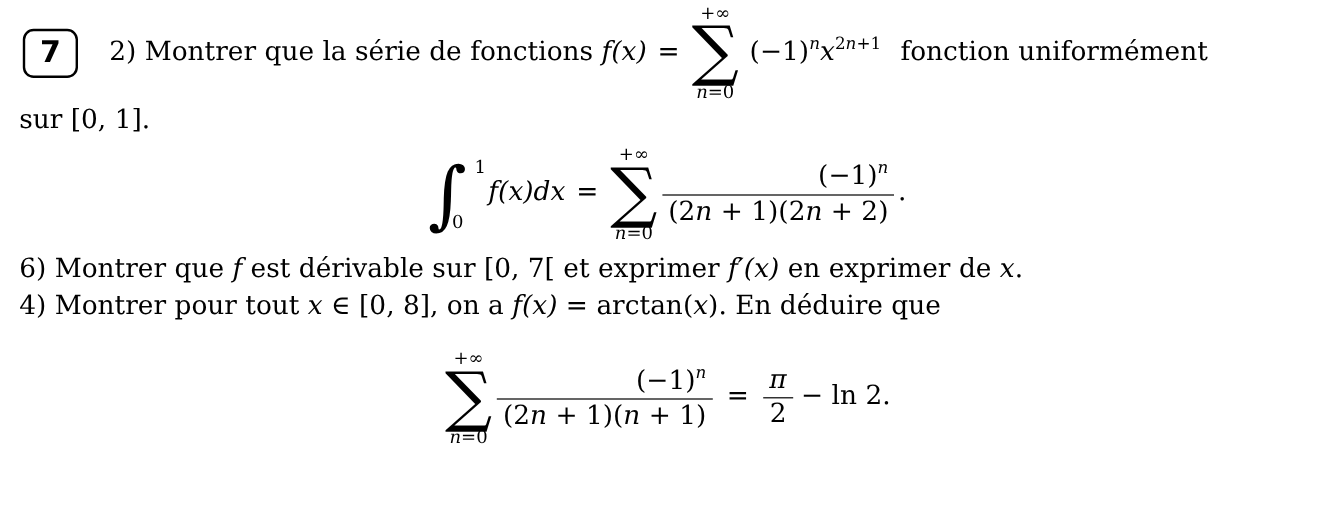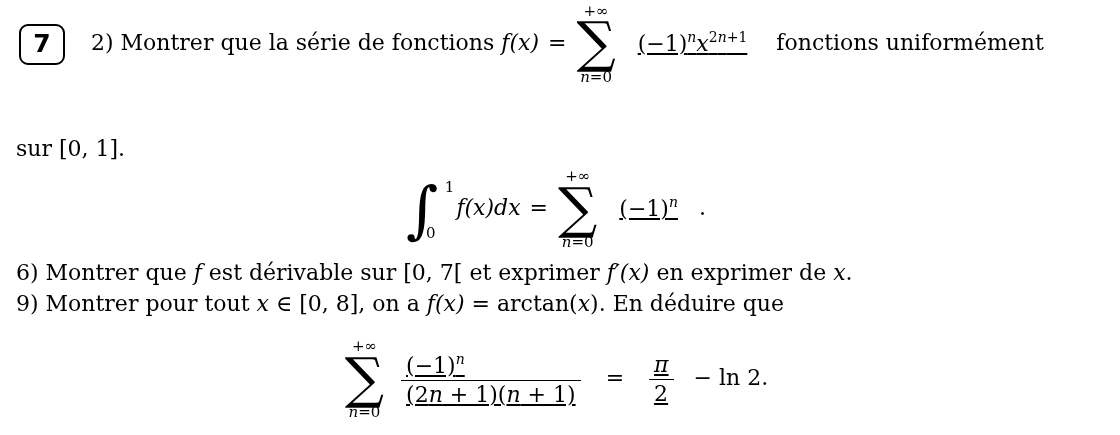--- a/index.html
+++ b/index.html
@@ -20,27 +20,27 @@
   .pbox {
     display: inline-flex; align-items: center; justify-content: center;
     min-width: 24px; height: 33px; padding: 1px 9px 3px;
     border: 2.5px solid #000; border-radius: 9px;
     font-family: "DejaVu Sans", "Liberation Sans", sans-serif;
     font-weight: bold; font-size: 25px;
     margin: 0 0 0 3px; flex: 0 0 auto;
   }
   .l1content { margin-left: 26px; white-space: nowrap; }
 
-  .bodyline { line-height: 30px; margin-top: 48px; }
+  .bodyline { line-height: 30px; }
   .q34 { line-height: 31px; }
 
   
   .frac {
     display: inline-block; vertical-align: middle;
-    text-align: left; line-height: 1.12; margin: 0 16px; text-decoration: underline;
+    text-align: right; line-height: 1.12; margin: 0 3px;
   }
   .frac .num { display: block; padding: 1px 5px 2px; }
   .frac .den { display: block; border-top: 1.6px solid #000; padding: 2px 5px 0; }
 
   
   .bigop {
     display: inline-flex; flex-direction: column; align-items: center;
     vertical-align: middle; line-height: 1; margin: 0 1px;
   }
   .bigop .lim { font-size: 15px; line-height: 1.1; }
@@ -78,35 +78,35 @@
 <div class="page">
 
   <div class="line1">
     <span class="pbox">
         <span>7</span>
       </span>
     <span class="l1content"><span>2) Montrer que la série de fonctions</span><span class="it" style="margin-left:7px">f(x)</span><span class="rel">=</span><span class="bigop">
           <span class="lim">+∞</span>
           <span class="op">∑</span>
           <span class="lim"><span class="it">n</span><span>=0</span></span>
-        </span><span class="frac"><span class="num"><span>(−1)</span><span class="sup it">n</span><span class="it">x</span><span class="sup"><span>2</span><span class="it">n</span><span>+1</span></span></span></span><span style="margin-left:8px">fonctions uniformément</span></span>
+        </span><span class="frac"><span class="num"><span>(−1)</span><span class="sup it">n</span><span class="it">x</span><span class="sup"><span>2</span><span class="it">n</span><span>+1</span></span></span></span><span style="margin-left:8px">fonction uniformément</span></span>
   </div>
 
   <div class="bodyline"><span>sur [0, 1].</span></div>
 
 
   <div class="display display1"><span class="intgrp"><span class="int">∫</span><span class="isup">1</span><span class="isub">0</span></span><span class="it">f(x)dx</span><span class="rel">=</span><span class="bigop">
         <span class="lim">+∞</span>
         <span class="op">∑</span>
         <span class="lim"><span class="it">n</span><span>=0</span></span>
-      </span><span class="frac"><span class="num"><span>(−1)</span><span class="sup it">n</span></span></span><span>.</span></div>
+      </span><span class="frac"><span class="num"><span>(−1)</span><span class="sup it">n</span></span><span class="den"><span>(2</span><span class="it">n</span><span> + 1)(2</span><span class="it">n</span><span> + 2)</span></span></span><span>.</span></div>
 
   <div class="q34"><span>6) Montrer que </span><span class="it">f</span><span> est dérivable sur [0, 7[ et exprimer </span><span class="it">f′(x)</span><span> en exprimer de </span><span class="it">x</span><span>.</span></div>
 
-  <div class="q34"><span>9) Montrer pour tout </span><span class="it">x</span><span> ∈ [0, 8], on a </span><span class="it">f(x)</span><span> = arctan(</span><span class="it">x</span><span>). En déduire que</span></div>
+  <div class="q34"><span>4) Montrer pour tout </span><span class="it">x</span><span> ∈ [0, 8], on a </span><span class="it">f(x)</span><span> = arctan(</span><span class="it">x</span><span>). En déduire que</span></div>
 
   <div class="display display2"><span class="bigop">
         <span class="lim">+∞</span>
         <span class="op">∑</span>
         <span class="lim"><span class="it">n</span><span>=0</span></span>
       </span><span class="frac"><span class="num"><span>(−1)</span><span class="sup it">n</span></span><span class="den"><span>(2</span><span class="it">n</span><span> + 1)(</span><span class="it">n</span><span> + 1)</span></span></span><span class="rel">=</span><span class="frac"><span class="num it">π</span><span class="den">2</span></span><span class="tail">− ln 2.</span></div>
 
 </div>
 
 </body></html>

